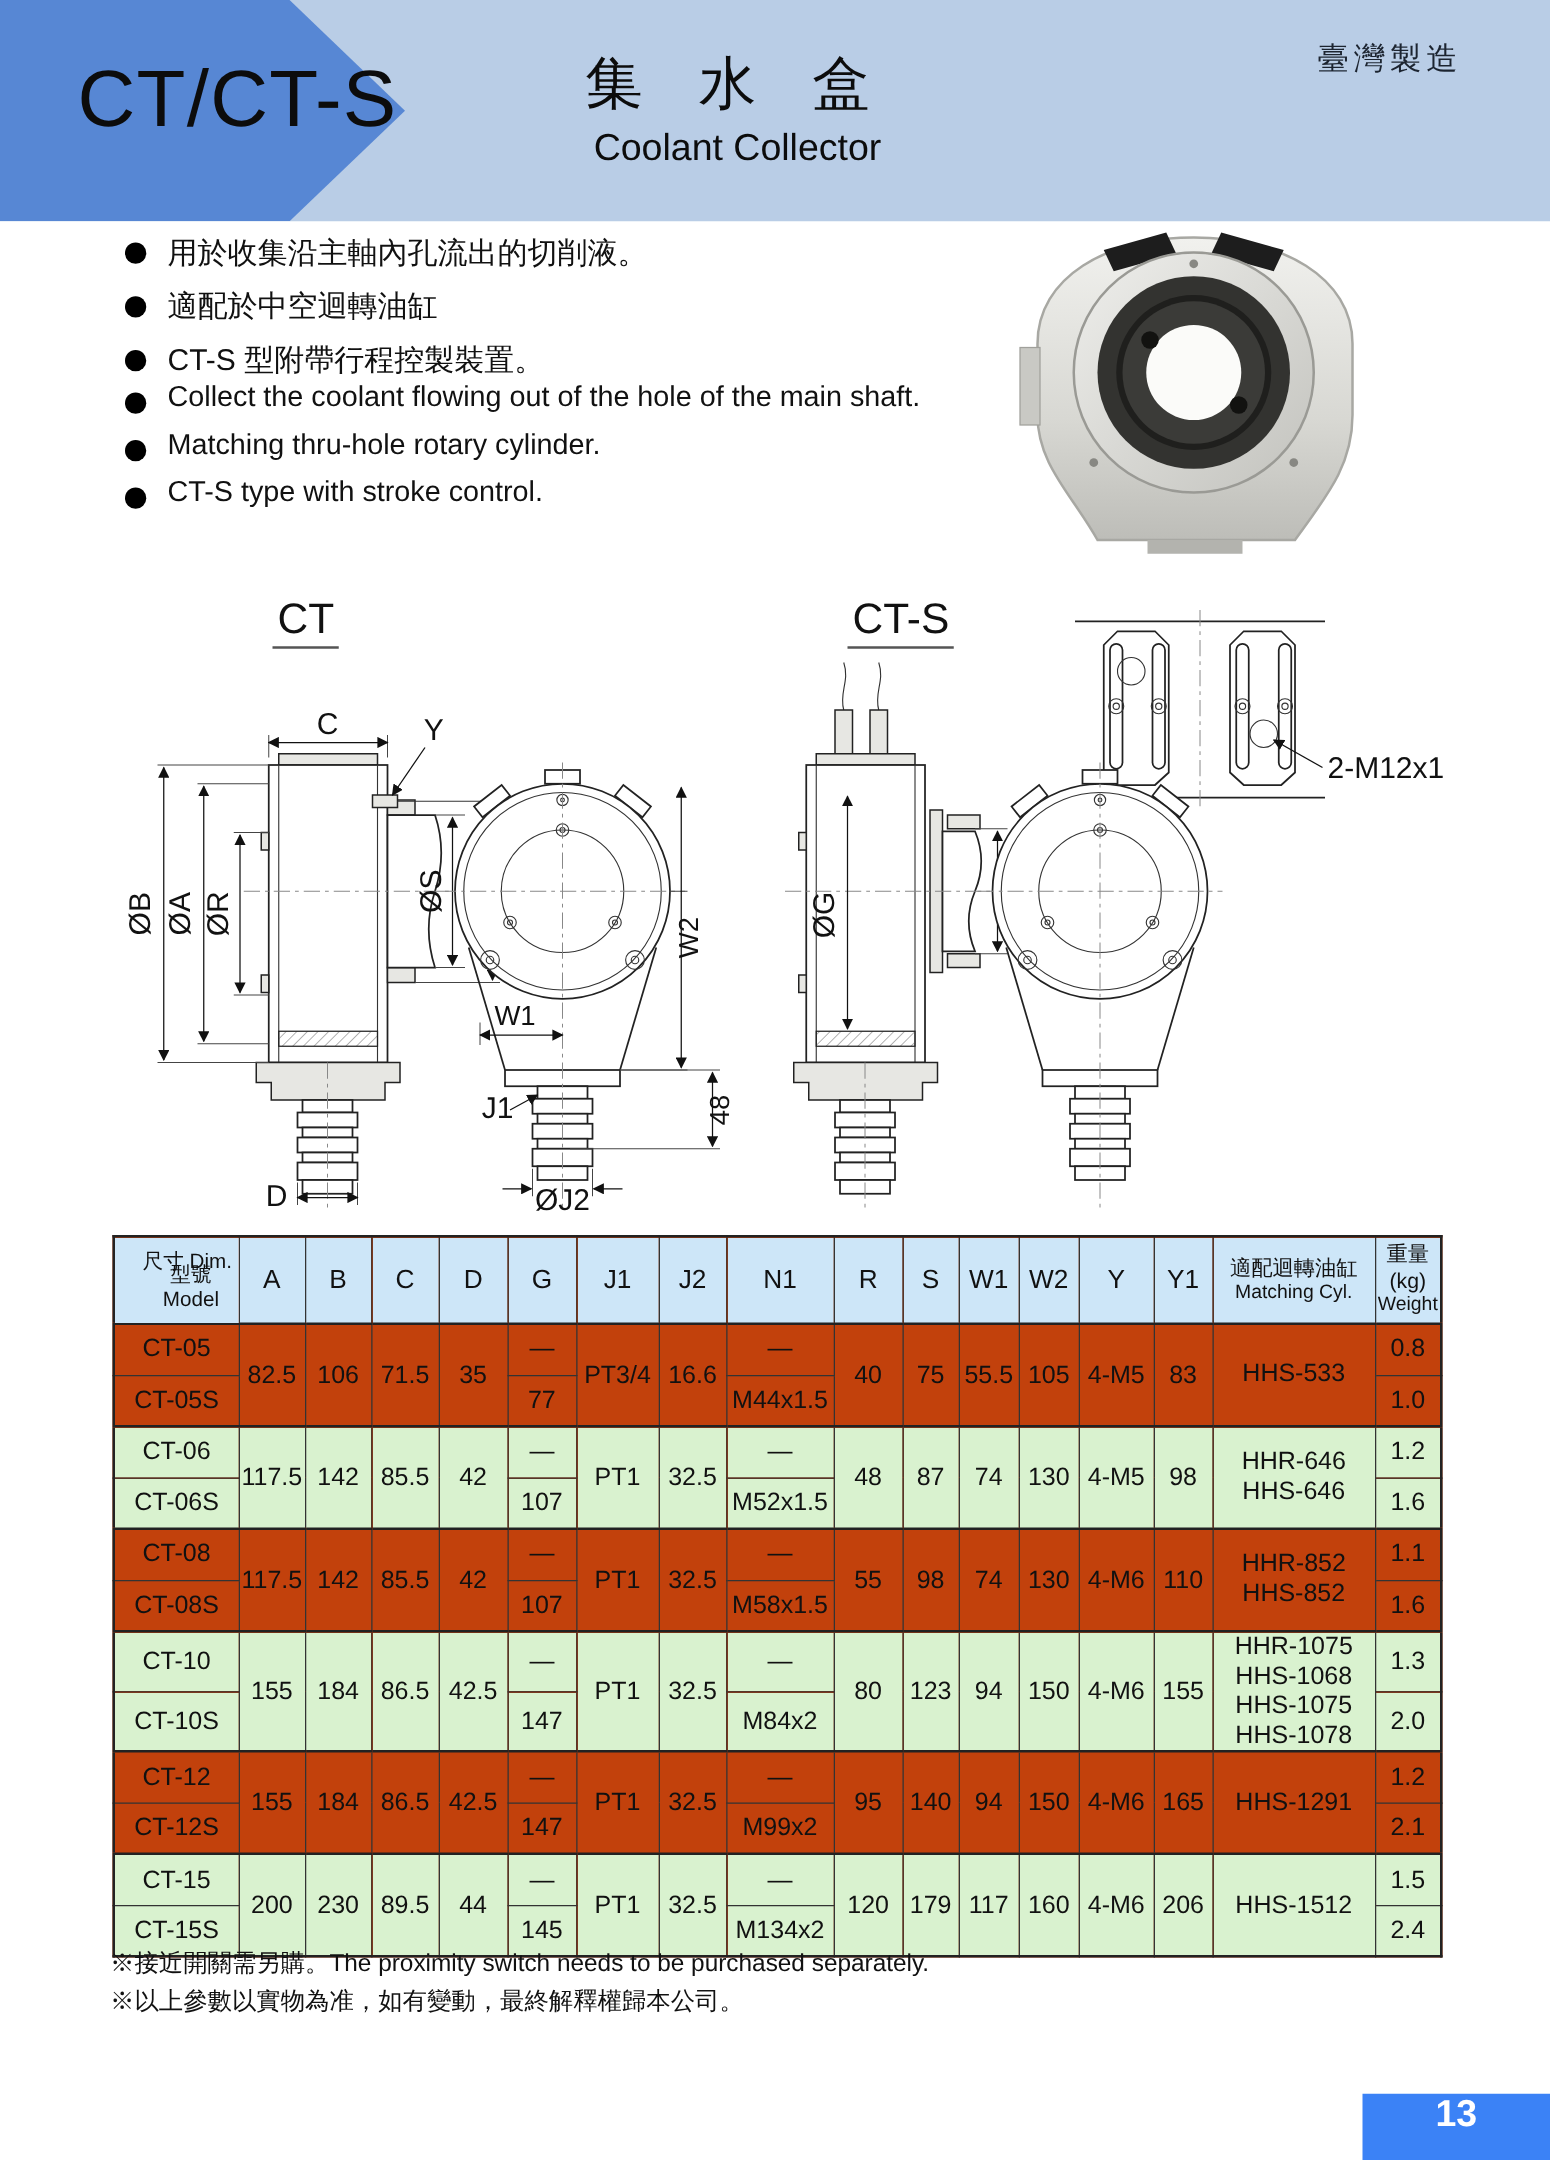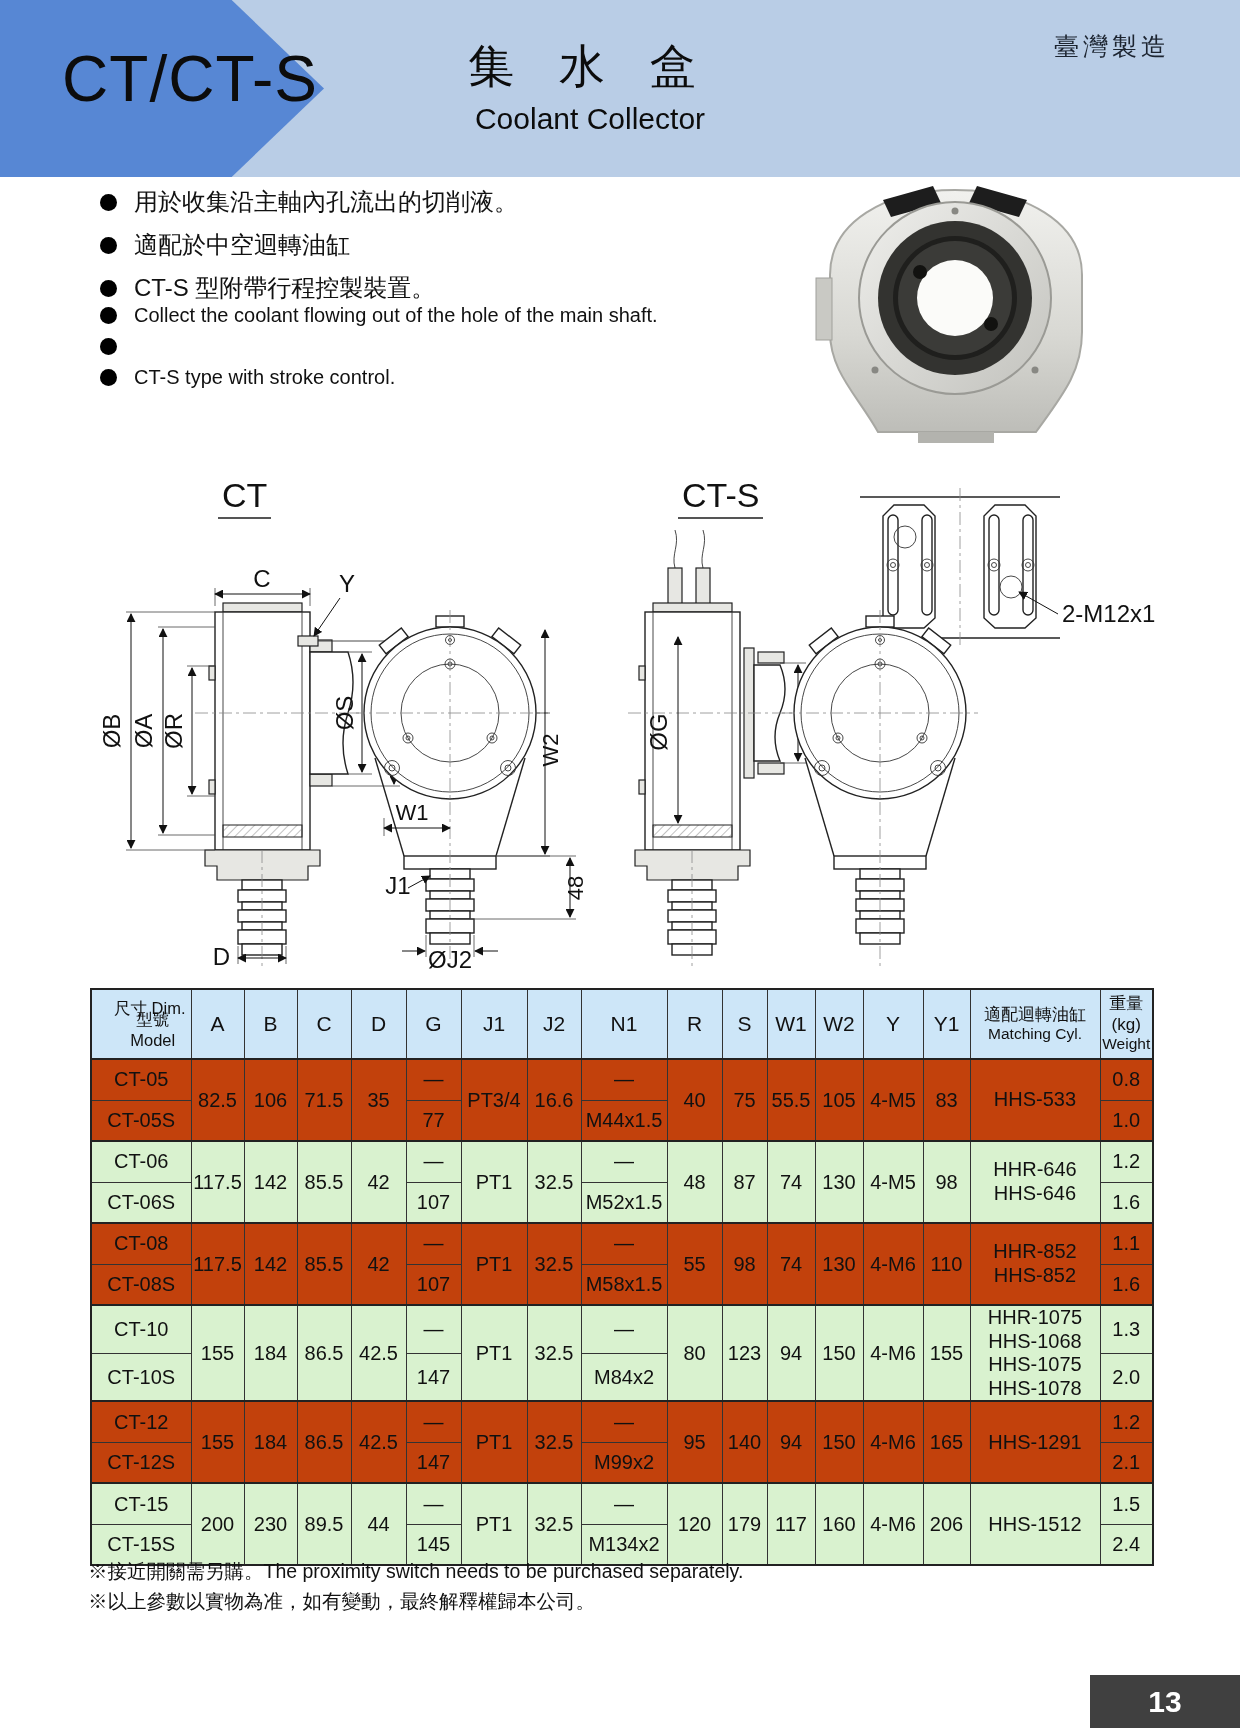--- a/index.html
+++ b/index.html
@@ -13,21 +13,21 @@
   .banner-model{left:50px;top:42px;width:280px;text-align:center;font-size:64px;font-weight:500;letter-spacing:1px;color:#0c0c0c;}
   .banner-title-zh{left:340px;top:36px;width:500px;text-align:center;font-size:46px;letter-spacing:16px;color:#0c0c0c;}
   .banner-title-en{left:340px;top:102px;width:500px;text-align:center;font-size:30px;color:#0c0c0c;}
   .banner-madein{right:70px;top:30px;font-size:25px;letter-spacing:4px;color:#1c2430;}
 
   
   .feat-zh{left:100px;top:186px;}
   .feat-en{left:100px;top:304px;}
   .feat-row{display:flex;align-items:center;margin-bottom:11px;}
   .feat-zh .feat-row{font-size:24px;}
-  .feat-en .feat-row{font-size:20px;}
+  .feat-en .feat-row{font-size:23px;align-items:flex-end;}
   .dot{width:17px;height:17px;border-radius:50%;background:#000;margin-right:17px;flex:0 0 auto;}
 
   
   .dwg-title{font-size:34px;color:#111;border-bottom:2px solid #555;padding:0 4px 2px 4px;text-align:center;}
   .t-ct{left:218px;top:476px;}
   .t-cts{left:678px;top:476px;}
 
   
   .ol{fill:none;stroke:#222;stroke-width:1.4;}
   .olf{fill:#ffffff;stroke:#222;stroke-width:1.4;}
@@ -53,22 +53,22 @@
   .tint-g{background:#d9f2cf;}
   .hdr2 .l1{font-size:17px;line-height:1.2;}
   .hdr2 .l2{font-size:15.5px;line-height:1.2;}
   th.diag{position:relative;background:
     linear-gradient(to bottom right,rgba(0,0,0,0) 49.4%,#333 49.4%,#333 50.6%,rgba(0,0,0,0) 50.6%),#cde6f8;}
   th.diag .d1{position:absolute;top:8px;right:5px;font-size:16.5px;}
   th.diag .d2{position:absolute;bottom:8px;left:23px;font-size:16.5px;}
 
   
   .notes{left:88px;top:1556px;font-size:19.5px;line-height:30px;color:#111;}
-  .pagebox{left:1090px;top:1675px;width:150px;height:53px;background:#404040;color:#fff;
-    display:flex;align-items:center;justify-content:center;font-size:30px;font-weight:bold;}
+  .pagebox{left:1090px;top:1675px;width:150px;height:53px;background:#3b82f6;color:#fff;
+    display:flex;justify-content:center;font-size:30px;font-weight:bold;}
 </style>
 </head>
 <body>
 
 <div class="abs banner">
   <div class="abs banner-arrow"></div>
   <div class="abs banner-model">CT/CT-S</div>
   <div class="abs banner-title-zh">集 水 盒</div>
   <div class="abs banner-title-en">Coolant Collector</div>
   <div class="abs banner-madein">臺灣製造</div>
@@ -88,20 +88,21 @@
       <span>CT-S 型附帶行程控製裝置。</span>
     </div>
 </div>
 <div class="abs feat-en">
   <div class="feat-row">
       <span class="dot"></span>
       <span>Collect the coolant flowing out of the hole of the main shaft.</span>
     </div>
   <div class="feat-row">
       <span class="dot"></span>
+      <span>Matching thru-hole rotary cylinder.</span>
     </div>
   <div class="feat-row">
       <span class="dot"></span>
       <span>CT-S type with stroke control.</span>
     </div>
 </div>
 
 <svg class="abs" style="left:770px;top:180px;" width="370" height="265" viewBox="0 0 370 265">
   <defs>
     <linearGradient id="met" x1="0" y1="0" x2="0" y2="1">

